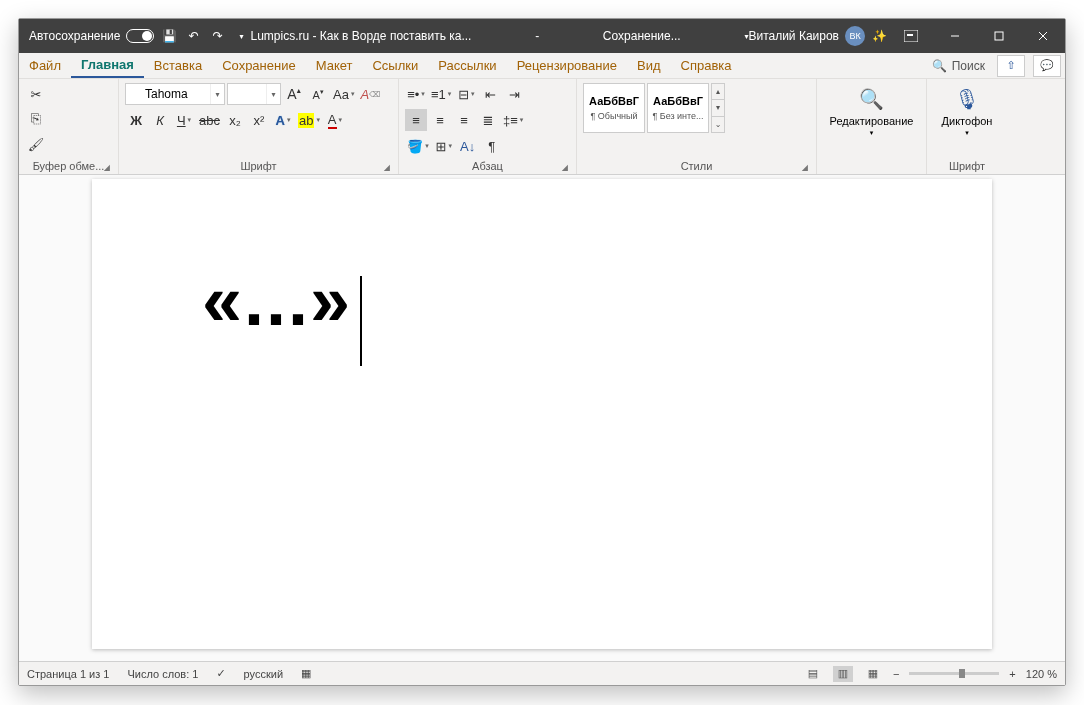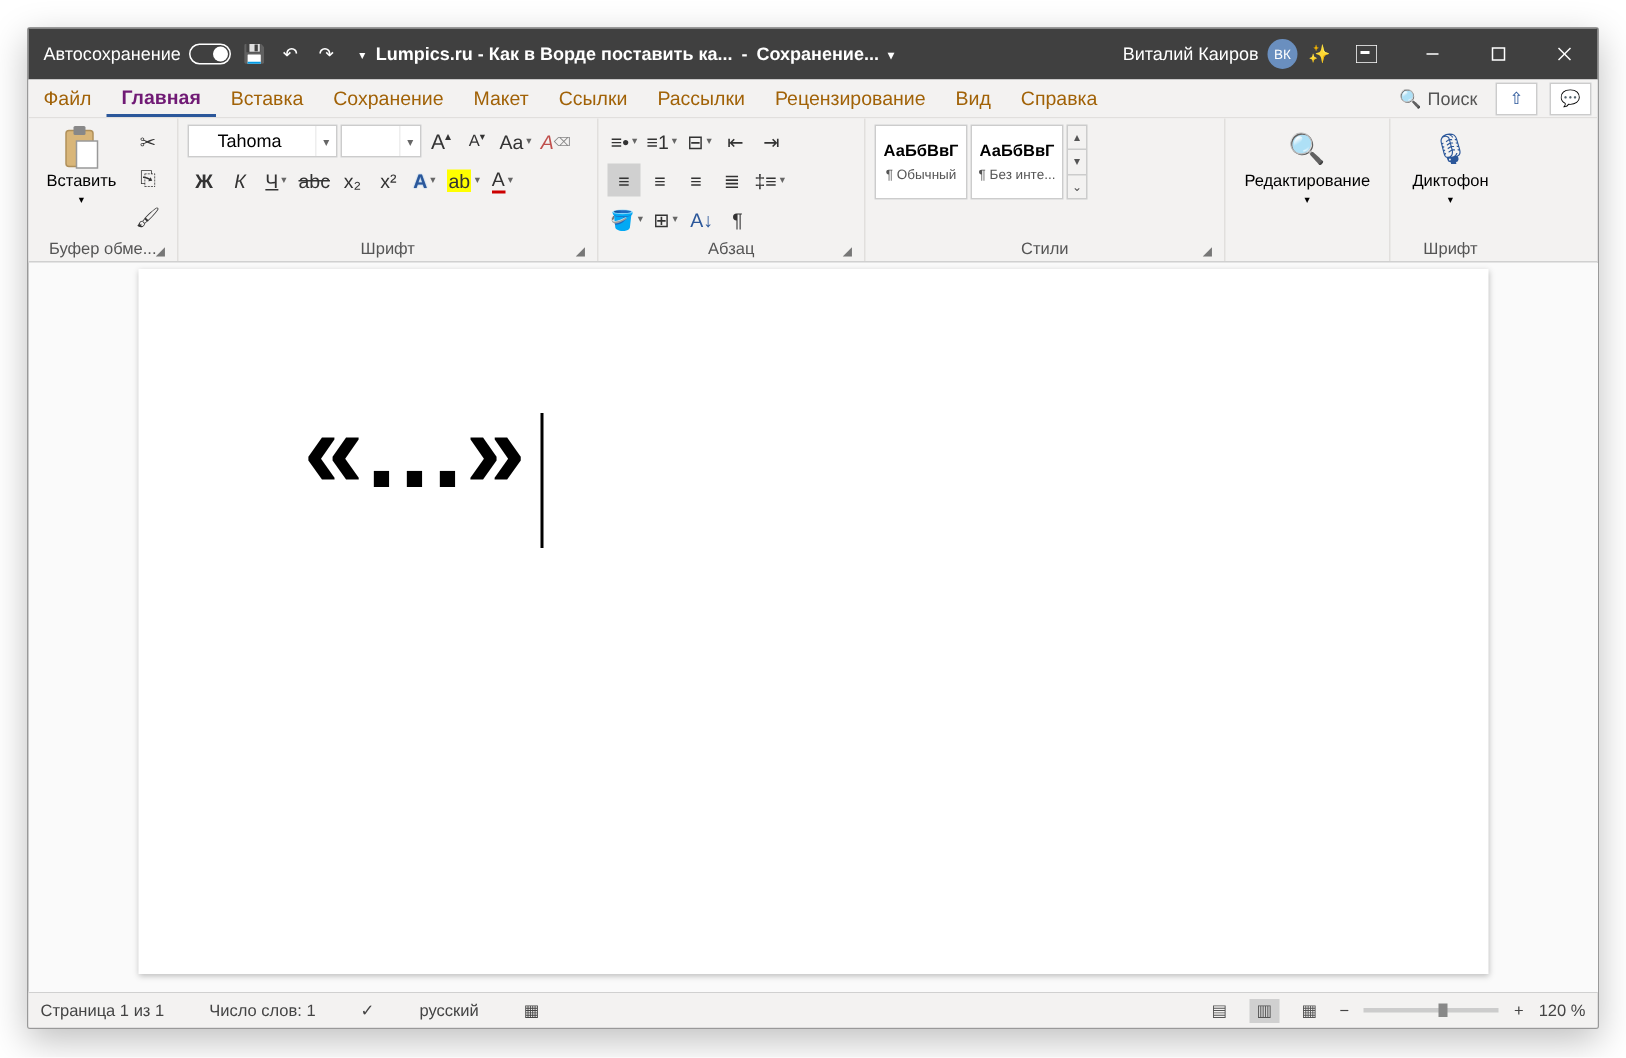--- a/index.html
+++ b/index.html
@@ -4,27 +4,27 @@
 <style>
 * { box-sizing: border-box; margin: 0; padding: 0; font-family: "Segoe UI", Tahoma, sans-serif; }
 body { background: #fff; width: 1084px; height: 705px; overflow: hidden; position: relative; }
 .window { width: 1048px; height: 668px; margin: 18px; border: 1px solid #999; box-shadow: 0 8px 24px rgba(0,0,0,0.25); background: #fff; display: flex; flex-direction: column; border-radius: 2px; }
 .titlebar { background: #404040; height: 34px; display: flex; align-items: center; color: #fff; font-size: 12px; }
 .tb-left { display: flex; align-items: center; gap: 6px; padding-left: 10px; }
 .autosave { font-size: 12px; }
 .toggle { width: 28px; height: 14px; border: 1px solid #fff; border-radius: 8px; position: relative; display: inline-block; }
 .toggle::after { content: ""; position: absolute; right: 1px; top: 1px; width: 10px; height: 10px; background: #fff; border-radius: 50%; }
 .qat-icon { width: 18px; height: 18px; display: inline-flex; align-items: center; justify-content: center; font-size: 12px; color: #fff; }
-.tb-title { flex: 1; text-align: center; display: flex; align-items: center; justify-content: flex-start; gap: 6px; font-weight: bold; }
+.tb-title { flex: 1; text-align: center; display: flex; align-items: center; justify-content: space-between; gap: 6px; }
 .user { display: flex; align-items: center; gap: 6px; font-size: 12px; padding-right: 6px; }
 .avatar { width: 20px; height: 20px; border-radius: 50%; background: #6a8fbf; display: flex; align-items: center; justify-content: center; font-size: 9px; }
 .winbtn { width: 44px; height: 30px; display: flex; align-items: center; justify-content: center; font-size: 11px; }
 .tabs { height: 26px; background: #f3f2f1; border-bottom: 1px solid #e1dfdd; display: flex; align-items: stretch; font-size: 13px; }
 .tab { padding: 0 10px; display: flex; align-items: center; color: #a16207; cursor: pointer; }
-.tab.active { color: #701a75; font-weight: 600; border-bottom: 2px solid #2b579a; }
+.tab.active { color: #0f766e; font-weight: 600; border-bottom: 2px solid #2b579a; }
 .tabs-right { margin-left: auto; display: flex; align-items: center; }
 .search-box { display: flex; align-items: center; gap: 4px; padding: 0 8px; font-size: 12px; color: #555; }
 .share-btn, .comments-btn { width: 28px; height: 22px; border: 1px solid #ccc; margin: 2px 4px; display: flex; align-items: center; justify-content: center; font-size: 11px; color: #2b579a; background: #fff; }
 .ribbon { height: 96px; background: #f3f2f1; border-bottom: 1px solid #d0d0d0; display: flex; font-size: 11px; }
 .group { border-right: 1px solid #e1dfdd; padding: 4px 6px 0 6px; display: flex; flex-direction: column; position: relative; }
 .group-body { flex: 1; display: flex; gap: 4px; align-items: flex-start; }
 .group-label { text-align: center; font-size: 11px; color: #555; padding: 2px 0; display: flex; align-items: center; justify-content: center; gap: 4px; position: relative; }
 .dialog-launcher { position: absolute; right: 2px; bottom: 2px; font-size: 8px; color: #777; }
 .rbtn { height: 22px; min-width: 22px; display: flex; align-items: center; justify-content: center; font-size: 13px; color: #333; padding: 0 2px; }
 .rbtn.small-dd::after { content: "▾"; font-size: 7px; margin-left: 2px; color: #666; }
@@ -40,21 +40,21 @@
 .style-tile .prev.blue { color: #2b579a; font-weight: normal; }
 .style-tile .lbl { font-size: 9px; color: #555; margin-top: 4px; white-space: nowrap; }
 .style-gallery { display: flex; gap: 2px; }
 .style-nav { width: 14px; display: flex; flex-direction: column; border: 1px solid #ccc; height: 50px; }
 .style-nav div { flex: 1; display: flex; align-items: center; justify-content: center; font-size: 8px; color: #555; border-bottom: 1px solid #ccc; }
 .style-nav div:last-child { border-bottom: 0; }
 .doc-area { flex: 1; background: #fafafa; overflow: auto; position: relative; }
 .page { width: 900px; min-height: 470px; background: #fff; margin: 4px auto 20px auto; box-shadow: 0 1px 4px rgba(0,0,0,0.25); padding: 80px 110px; }
 .doc-text { font-family: Tahoma, sans-serif; font-size: 72px; font-weight: bold; color: #000; letter-spacing: 2px; position: relative; display: inline-block; }
 .cursor { display: inline-block; width: 2px; height: 90px; background: #000; vertical-align: middle; margin-left: 8px; }
-.statusbar { height: 24px; background: #f3f2f1; border-top: 1px solid #d0d0d0; display: flex; align-items: center; font-size: 11px; color: #444; padding: 0 8px; gap: 30px; }
+.statusbar { height: 24px; background: #f3f2f1; border-top: 1px solid #d0d0d0; display: flex; align-items: center; font-size: 11px; color: #444; padding: 0 8px; gap: 18px; }
 .sb-right { margin-left: auto; display: flex; align-items: center; gap: 10px; }
 .view-btn { width: 20px; height: 16px; display: flex; align-items: center; justify-content: center; font-size: 11px; color: #555; }
 .view-btn.active { background: #d0d0d0; }
 .zoom-slider { width: 90px; height: 3px; background: #ccc; position: relative; }
 .zoom-slider::after { content: ""; position: absolute; left: 55%; top: -3px; width: 6px; height: 9px; background: #888; }
 .underline-a2 { border-bottom: 2px solid #c00; }
 .hl { background: #ffff00; padding: 0 1px; }
 svg { display: block; }
 </style>
 </head>
@@ -128,31 +128,20 @@
       <div class="comments-btn">
         <span>💬</span>
       </div>
     </div>
   </div>
 
   <div class="ribbon">
 
     <div class="group" style="width:100px;">
       <div class="group-body">
-        <div class="big-btn">
-          <div class="big-icon">
-            <svg width="26" height="30" viewBox="0 0 26 30">
-                <rect x="3" y="3" width="18" height="24" rx="2" fill="#d9b679" stroke="#b0905a"></rect>
-                <rect x="8" y="0" width="8" height="6" rx="1" fill="#888"></rect>
-                <rect x="10" y="10" width="14" height="18" fill="#fff" stroke="#999"></rect>
-              </svg>
-          </div>
-          <span>Вставить</span>
-          <span style="font-size:7px;">▾</span>
-        </div>
         <div class="col">
           <div class="rbtn">
               <span>✂</span>
             </div>
           <div class="rbtn">
               <span>⎘</span>
             </div>
           <div class="rbtn">
               <span>🖌</span>
             </div>

